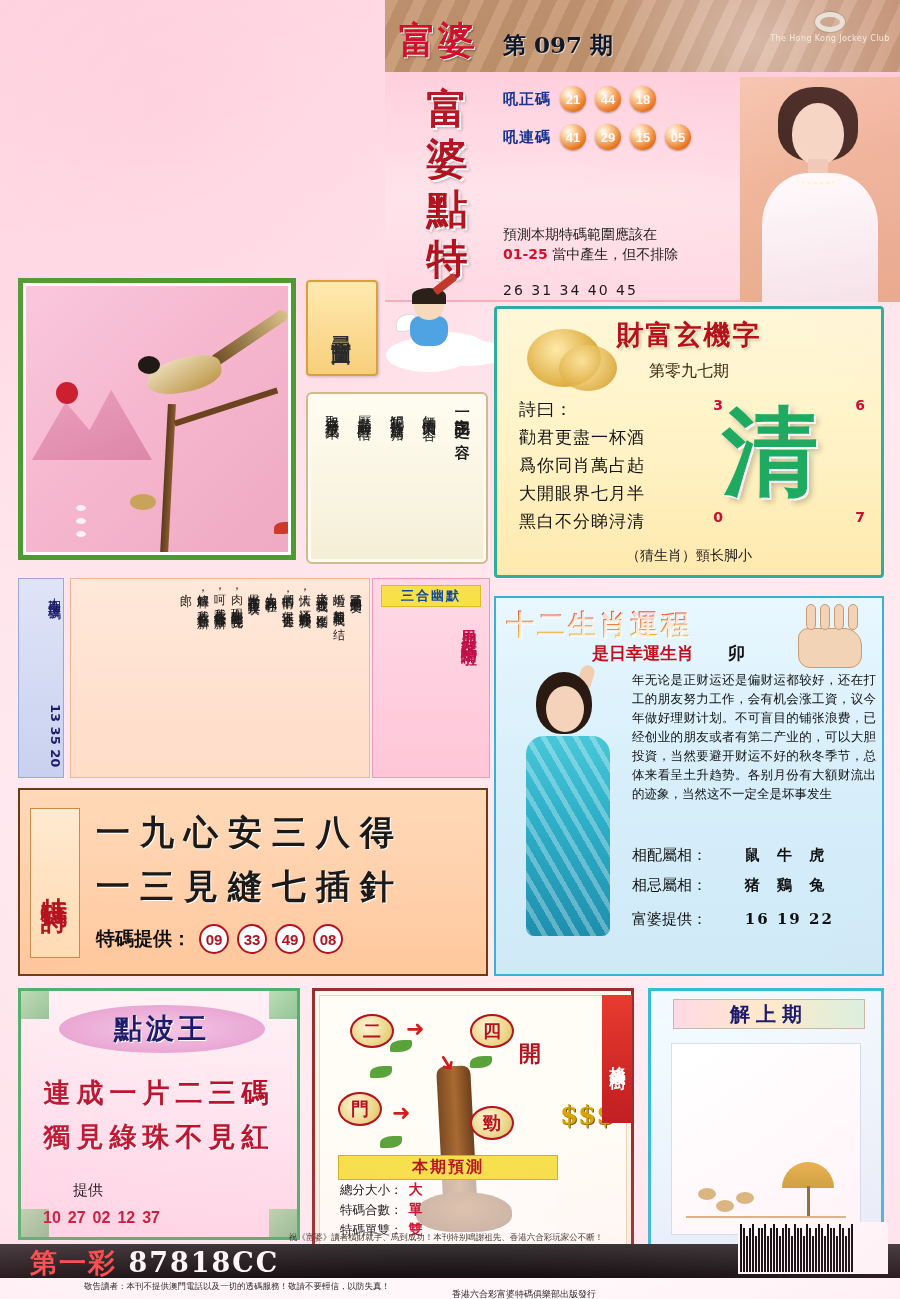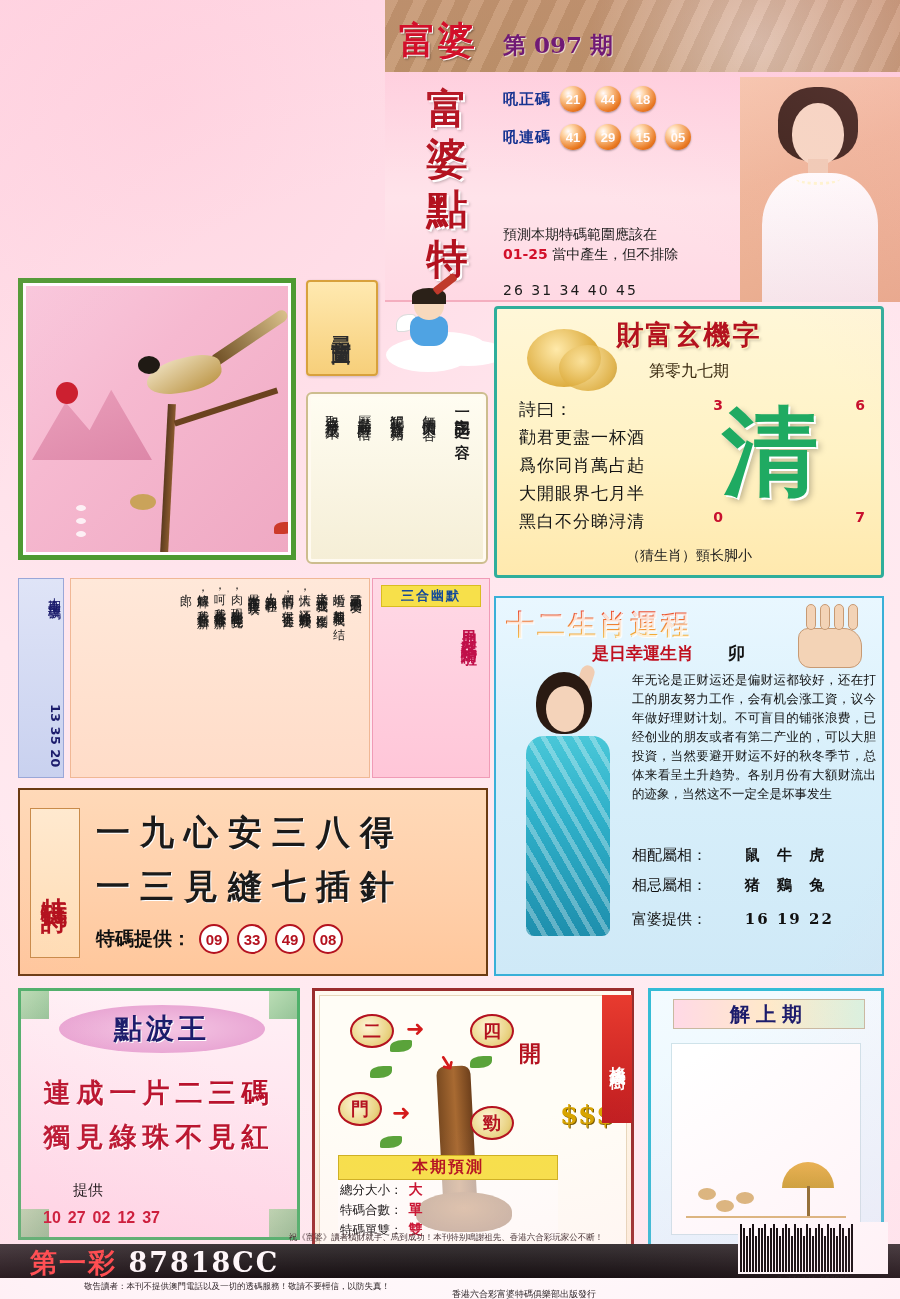--- a/index.html
+++ b/index.html
@@ -33,21 +33,21 @@
   }
   #bannerTitle{
     position:absolute; left:14px; top:16px; z-index:3;
     font-size:37px; font-weight:bold; color:#d2102a;
     font-family:"DejaVu Serif",serif;
     text-shadow:1px 1px 0 #fff, 2px 2px 2px rgba(0,0,0,.35);
     letter-spacing:2px;
   }
   #bannerIssue{
     position:absolute; left:118px; top:30px; z-index:3;
-    font-size:23px; font-weight:bold; color:#701a75;
+    font-size:23px; font-weight:bold; color:#0f172a;
     font-family:"DejaVu Serif",serif;
     text-shadow:1px 1px 0 rgba(255,255,255,.6);
   }
   #hkjc{
     position:absolute; right:8px; top:12px; z-index:3;
     width:124px; height:48px; text-align:center;
   }
   #hkjc .ring{
     width:30px;height:20px;border:5px solid #e8e2d6;border-radius:50%;
     margin:0 auto 2px; box-shadow:0 0 2px rgba(0,0,0,.4);
@@ -630,20 +630,24 @@
   }
 </style>
 </head>
 <body>
 
 <div class="page">
 
   <div class="box" id="banner">
     <div id="bannerTitle">富婆</div>
     <div id="bannerIssue">第 097 期</div>
+    <div id="hkjc">
+      <div class="ring"></div>
+      <div class="txt">The Hong Kong Jockey Club</div>
+    </div>
   </div>
 
   <div class="box" id="hero">
     <div id="heroTitle">
       <div class="ch">富</div>
       <div class="ch">婆</div>
       <div class="ch">點</div>
       <div class="ch">特</div>
     </div>
 

